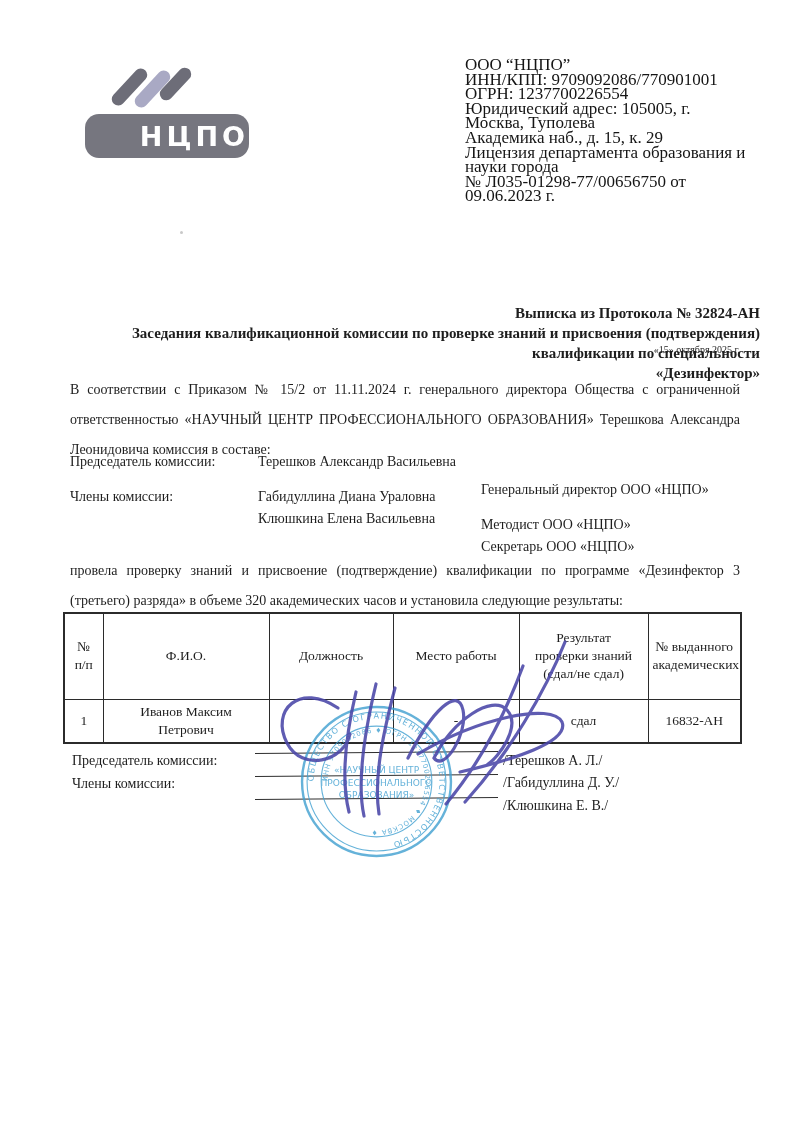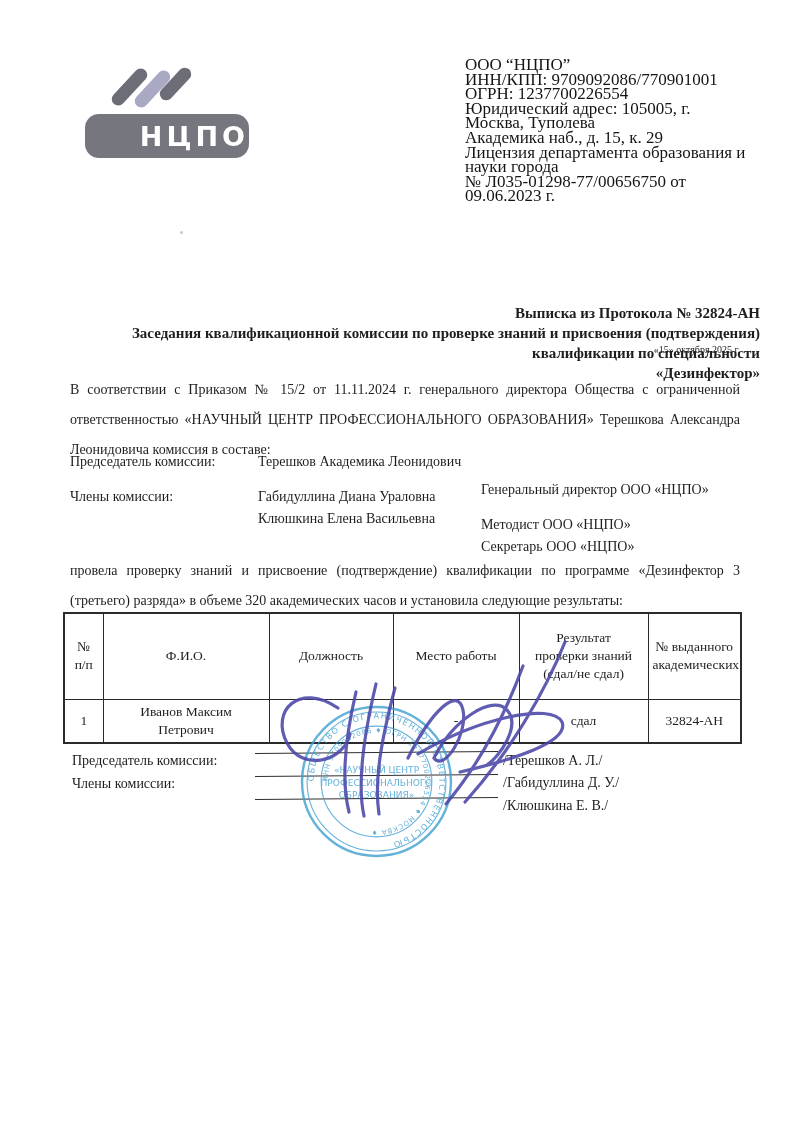--- a/index.html
+++ b/index.html
@@ -88,21 +88,21 @@
     <div>Заседания квалификационной комиссии по проверке знаний и присвоения (подтверждения)</div>
     <div>квалификации по специальности</div>
     <div>«Дезинфектор»</div>
   </div>
 
   <div class="doc-date">«15» октября 2025 г.</div>
 
   <div class="para p1">В соответствии с Приказом № 15/2 от 11.11.2024 г. генерального директора Общества с ограниченной ответственностью «НАУЧНЫЙ ЦЕНТР ПРОФЕССИОНАЛЬНОГО ОБРАЗОВАНИЯ» Терешкова Александра Леонидовича комиссия в составе:</div>
 
   <div class="crow c-label" style="top:452px">Председатель комиссии:</div>
-  <div class="crow c-name" style="top:452px">Терешков Академика Леонидович</div>
+  <div class="crow c-name" style="top:452px">Терешков Александр Васильевна</div>
   <div class="crow c-role" style="top:452px">Генеральный директор ООО «НЦПО»</div>
 
   <div class="crow c-label" style="top:487px">Члены комиссии:</div>
   <div class="crow c-name" style="top:487px">Габидуллина Диана Ураловна</div>
   <div class="crow c-role" style="top:487px">Методист ООО «НЦПО»</div>
 
   <div class="crow c-name" style="top:509px">Клюшкина Елена Васильевна</div>
   <div class="crow c-role" style="top:509px">Секретарь ООО «НЦПО»</div>
 
   <div class="para p2">провела проверку знаний и присвоение (подтверждение) квалификации по программе «Дезинфектор 3 (третьего) разряда» в объеме 320 академических часов и установила следующие результаты:</div>
@@ -129,21 +129,21 @@
       <td class="pre">№ выданного
 академических</td>
     </tr>
     <tr class="drow">
       <td>1</td>
       <td class="pre">Иванов Максим
 Петрович</td>
       <td></td>
       <td>-</td>
       <td>сдал</td>
-      <td>32824-АН</td>
+      <td>16832-АН</td>
     </tr>
   </tbody>
     </table>
 
   <div class="sig-label" style="left:72px; top:751px">Председатель комиссии:</div>
   <div class="sig-label" style="left:72px; top:774px">Члены комиссии:</div>
 
   <div class="sig-line" style="top:752px"></div>
   <div class="sig-line" style="top:775px"></div>
   <div class="sig-line" style="top:798px"></div>

